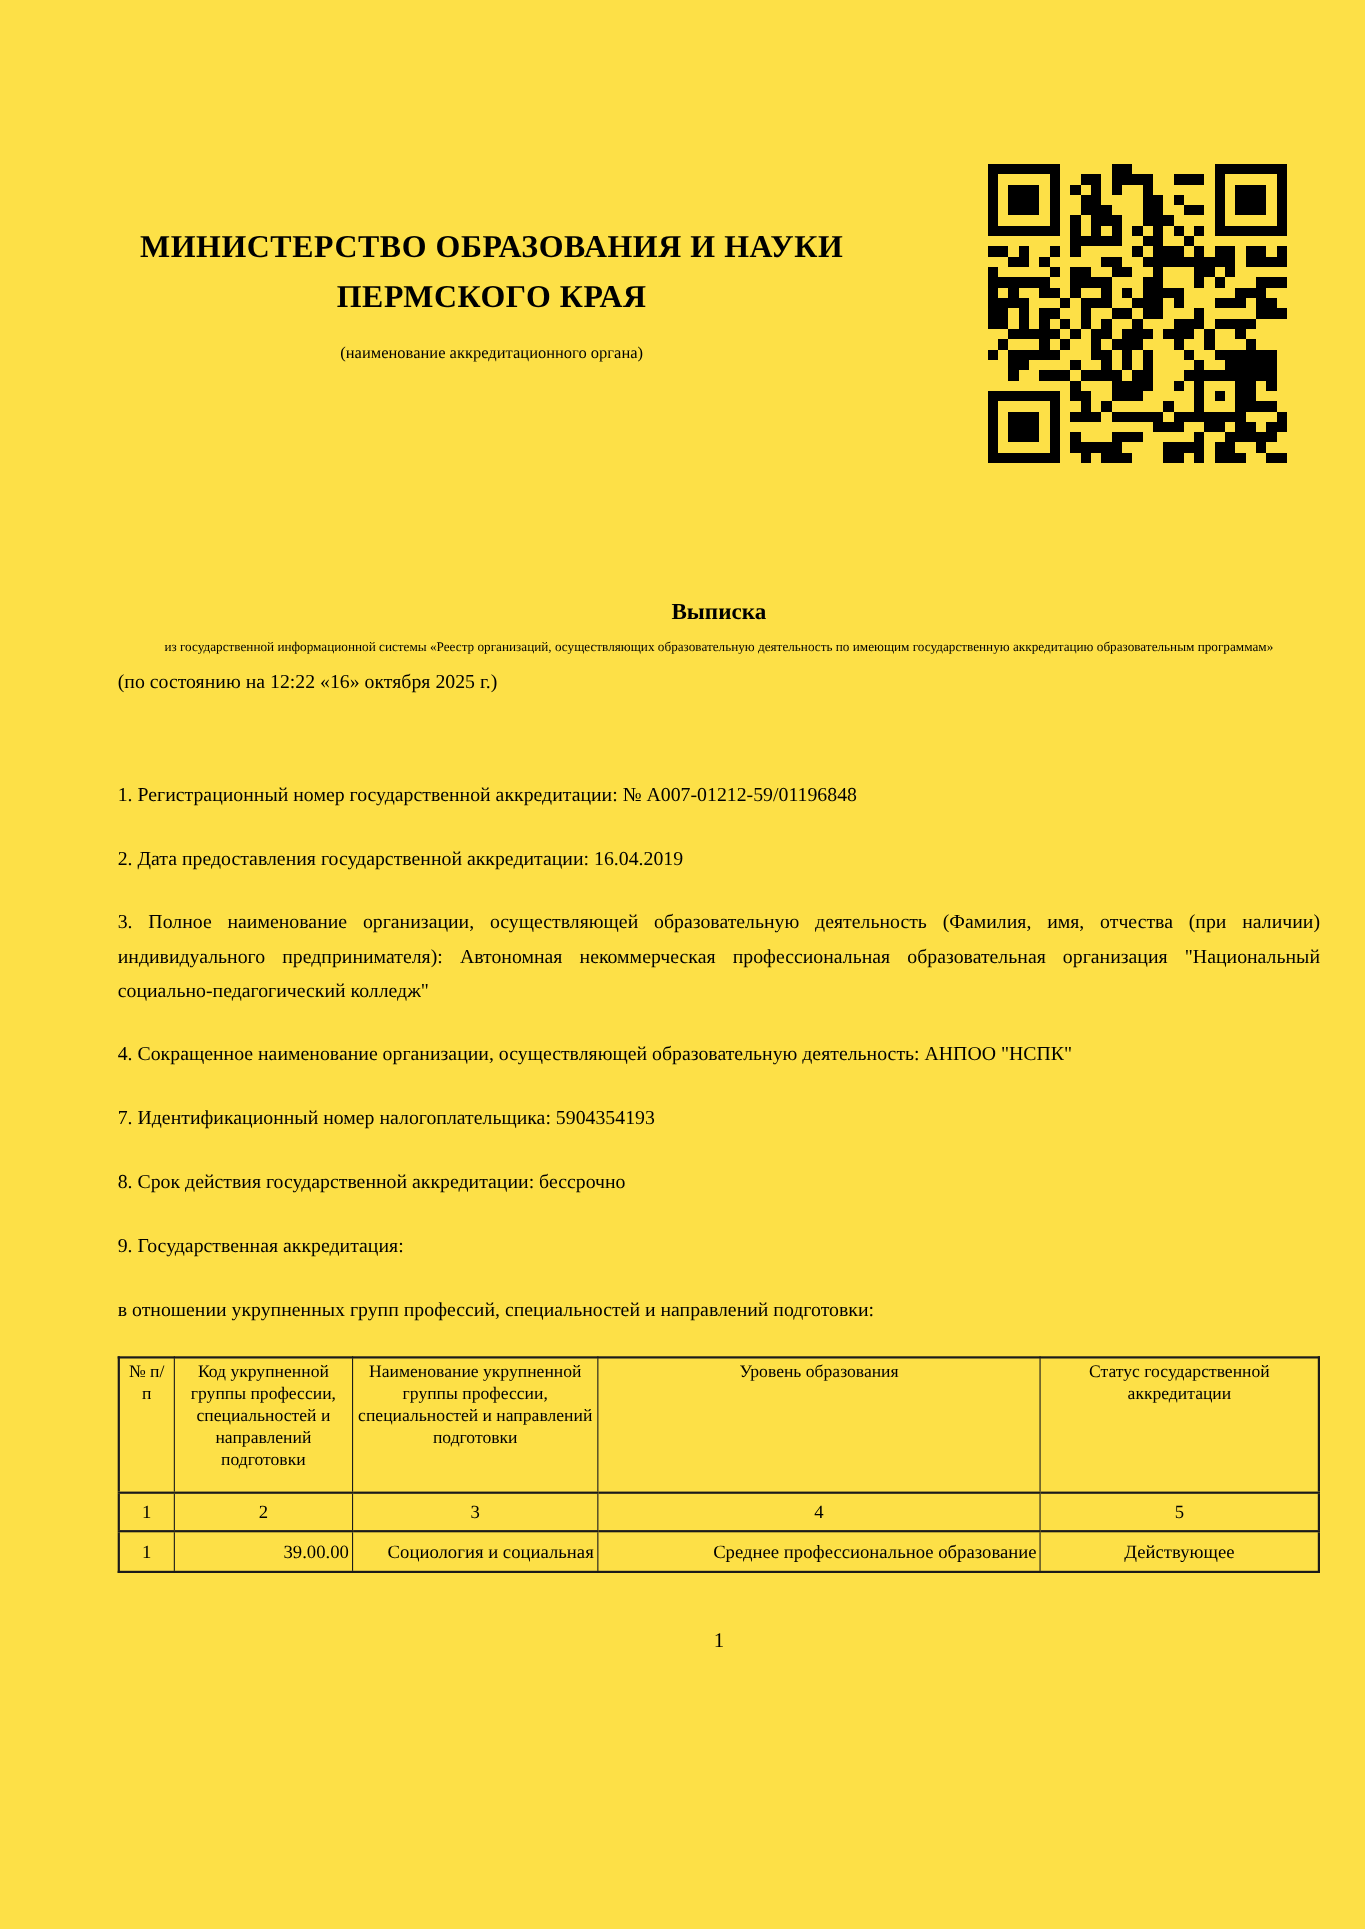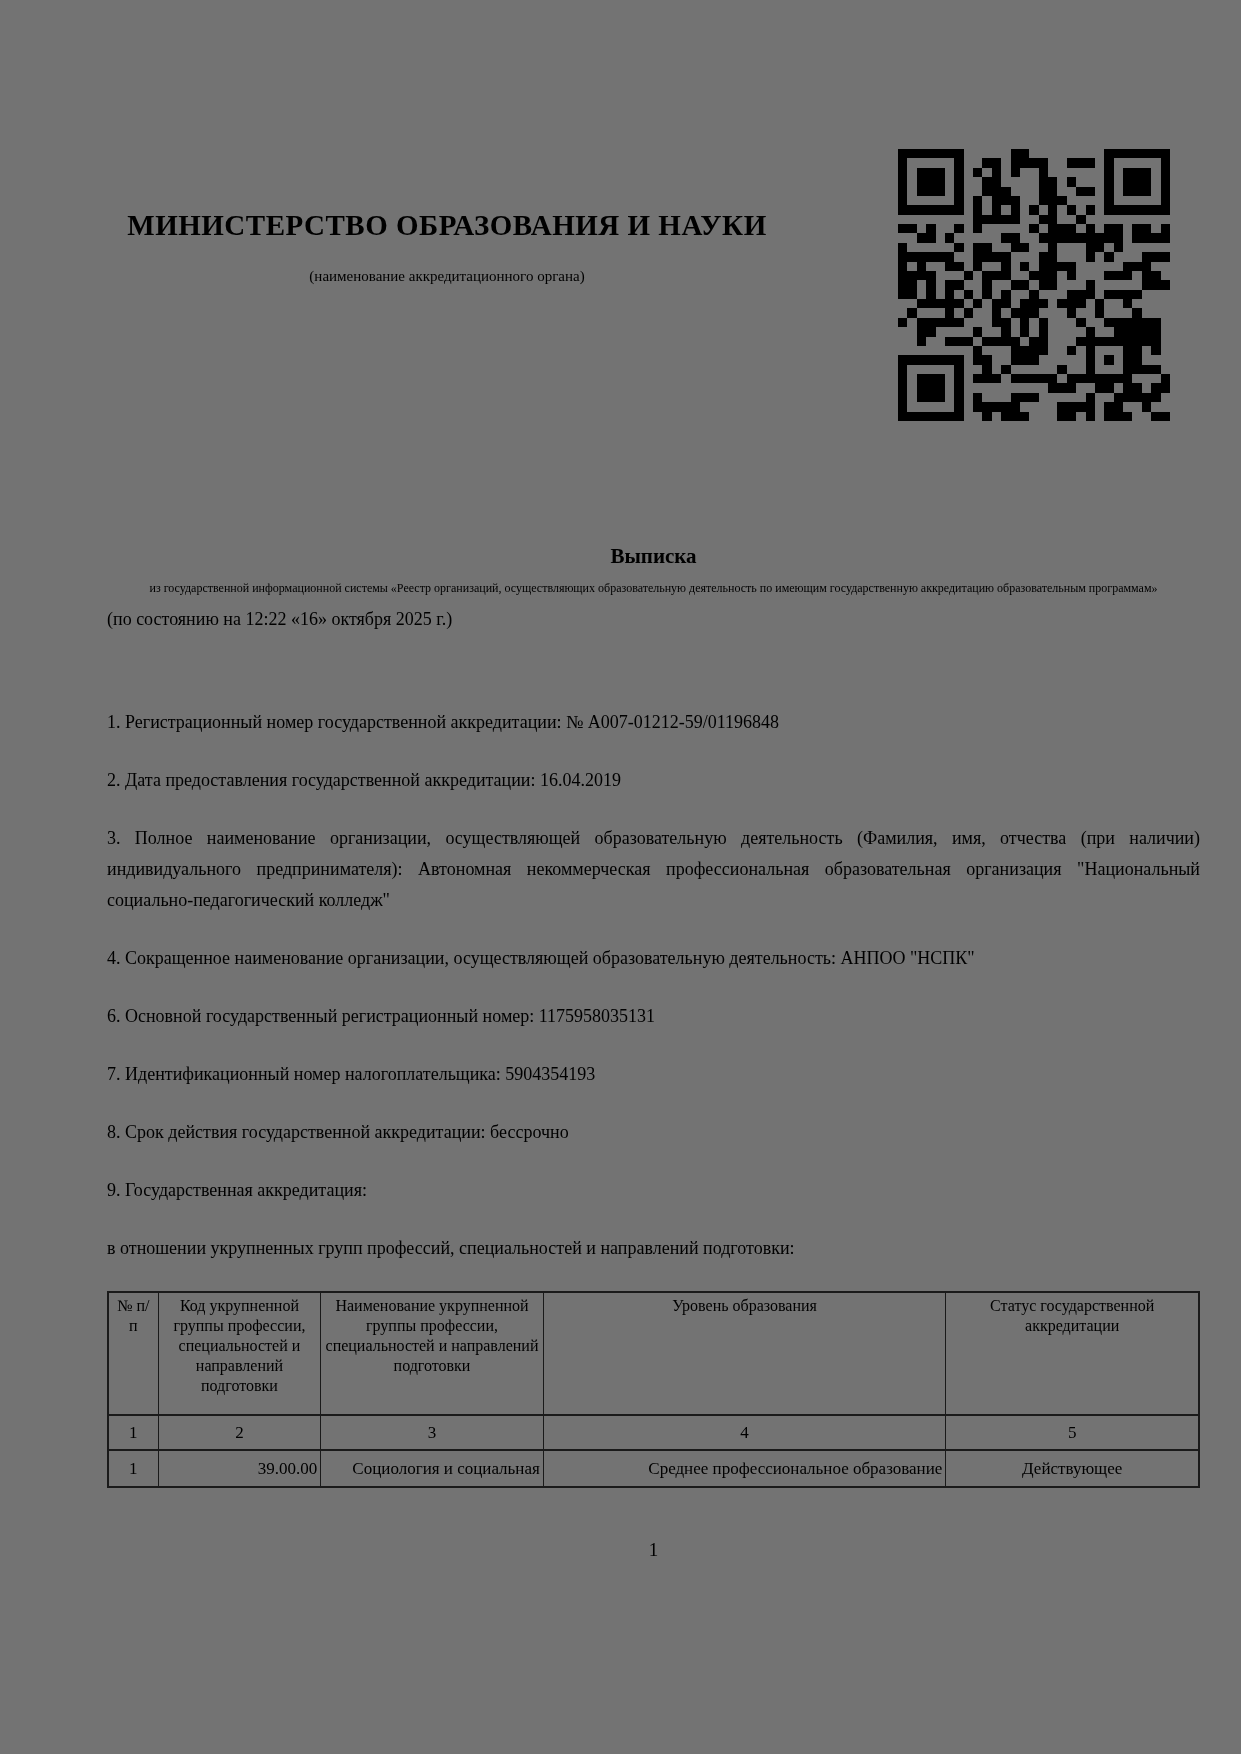--- a/index.html
+++ b/index.html
@@ -1,21 +1,21 @@
 <!DOCTYPE html>
 <html><head>
 <meta charset="utf-8">
 <style>
   * { margin: 0; padding: 0; box-sizing: border-box; }
   html, body { background: #ffffff; }
   .page {
     width: 1241px;
     height: 1754px;
     margin: 0 auto;
-    background: #737373;
+    background: #fde047;
     color: #000000;
     font-family: "Liberation Serif", "DejaVu Serif", serif;
     position: relative;
     padding: 149px 41px 0 107px;
     overflow: hidden;
   }
   .top-row { display: flex; align-items: flex-start; }
   .ministry-block { width: 680px; text-align: center; padding-top: 54px; }
   .ministry-name { font-weight: bold; font-size: 29px; line-height: 45px; letter-spacing: 0.5px; }
   .ministry-caption { font-size: 15px; line-height: 20px; margin-top: 18px; }
@@ -70,20 +70,21 @@
   .page-number { text-align: center; font-size: 19px; line-height: 31px; margin-top: 46px; }
 </style>
 </head>
 <body>
 
 <div class="page">
 
   <div class="top-row">
     <div class="ministry-block">
       <div class="ministry-name">МИНИСТЕРСТВО ОБРАЗОВАНИЯ И НАУКИ</div>
+      <div class="ministry-name">ПЕРМСКОГО КРАЯ</div>
       <div class="ministry-caption">(наименование аккредитационного органа)</div>
     </div>
     <div class="qr-wrap">
       <svg id="qr-svg" viewBox="0 0 29 29" shape-rendering="crispEdges" fill="#000000">
           <rect x="0" y="0" width="1" height="1"></rect>
           <rect x="1" y="0" width="1" height="1"></rect>
           <rect x="2" y="0" width="1" height="1"></rect>
           <rect x="3" y="0" width="1" height="1"></rect>
           <rect x="4" y="0" width="1" height="1"></rect>
           <rect x="5" y="0" width="1" height="1"></rect>
@@ -515,21 +516,20 @@
 
   <div class="doc-title">Выписка</div>
   <div class="intro-text">из государственной информационной системы «Реестр организаций, осуществляющих образовательную деятельность по имеющим государственную аккредитацию образовательным программам»</div>
   <div class="as-of">(по состоянию на 12:22 «16» октября 2025 г.)</div>
 
   <div class="items">
     <p class="item no-justify">1. Регистрационный номер государственной аккредитации: № А007-01212-59/01196848</p>
     <p class="item no-justify">2. Дата предоставления государственной аккредитации: 16.04.2019</p>
     <p class="item">3. Полное наименование организации, осуществляющей образовательную деятельность (Фамилия, имя, отчества (при наличии) индивидуального предпринимателя): Автономная некоммерческая профессиональная образовательная организация "Национальный социально-педагогический колледж"</p>
     <p class="item">4. Сокращенное наименование организации, осуществляющей образовательную деятельность: АНПОО "НСПК"</p>
-    <p class="item no-justify">6. Основной государственный регистрационный номер: 1175958035131</p>
     <p class="item no-justify">7. Идентификационный номер налогоплательщика: 5904354193</p>
     <p class="item no-justify">8. Срок действия государственной аккредитации: бессрочно</p>
     <p class="item no-justify">9. Государственная аккредитация:</p>
     <p class="item no-justify">в отношении укрупненных групп профессий, специальностей и направлений подготовки:</p>
   </div>
 
   <table class="acc-table">
     <colgroup>
       <col style="width:4.6%">
       <col style="width:14.9%">

